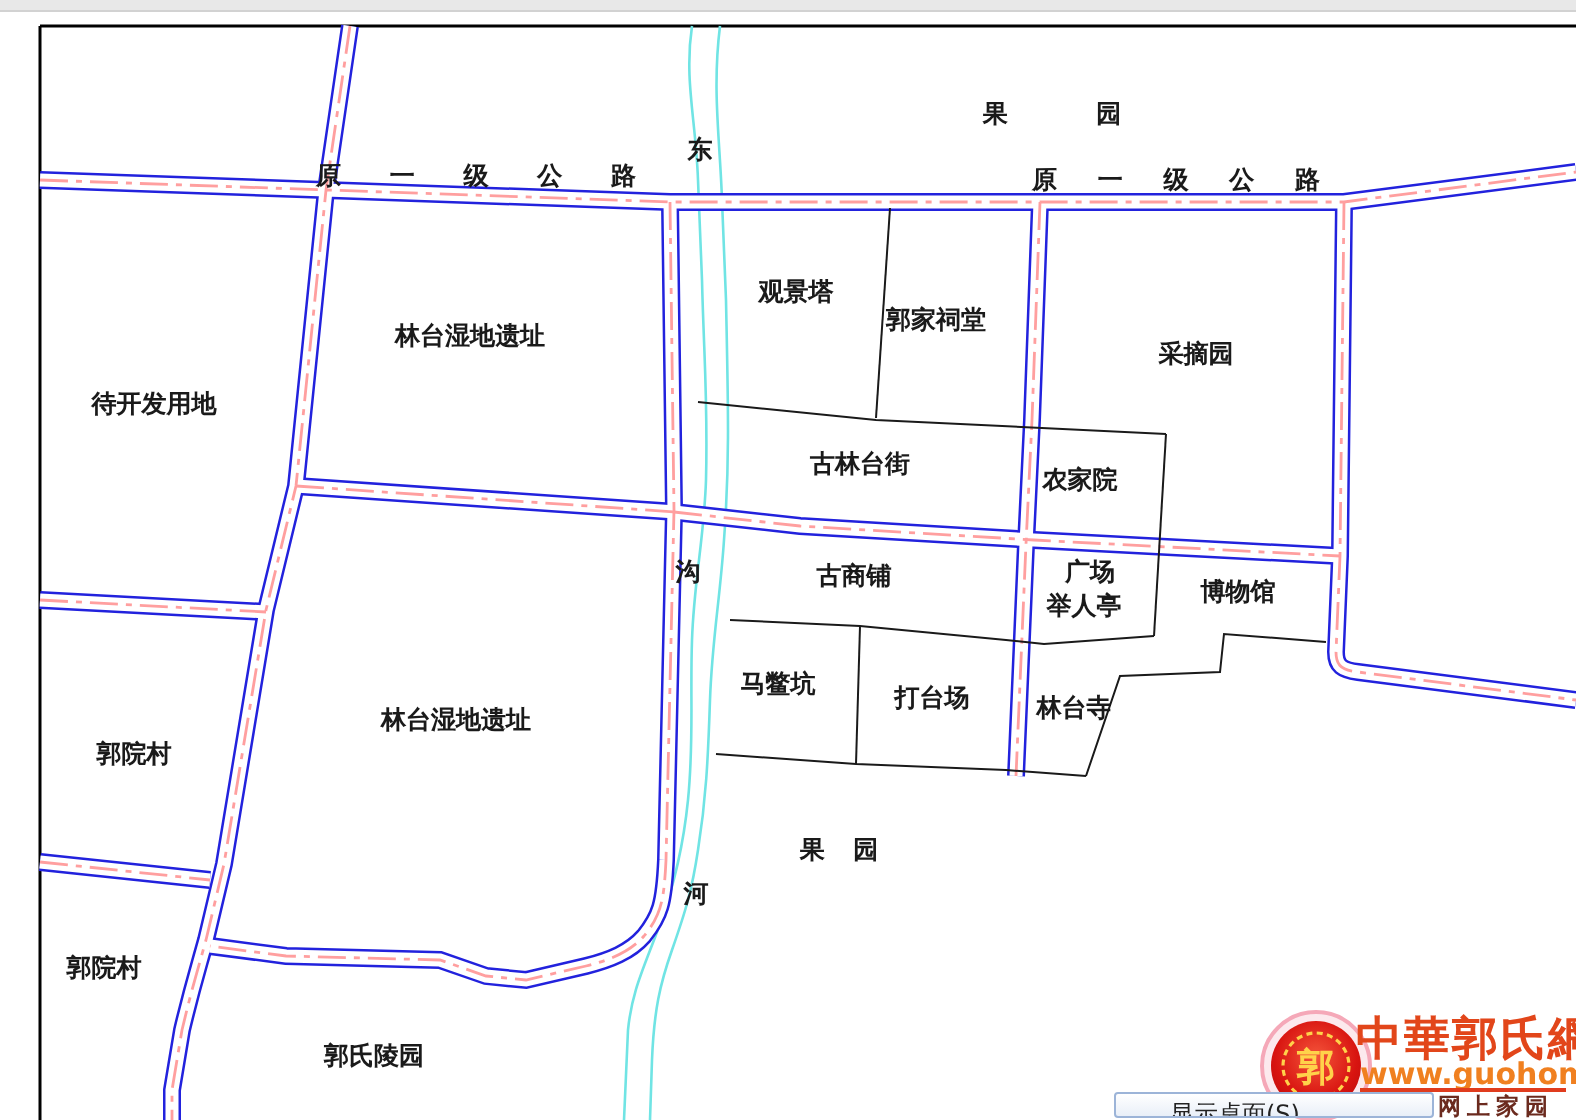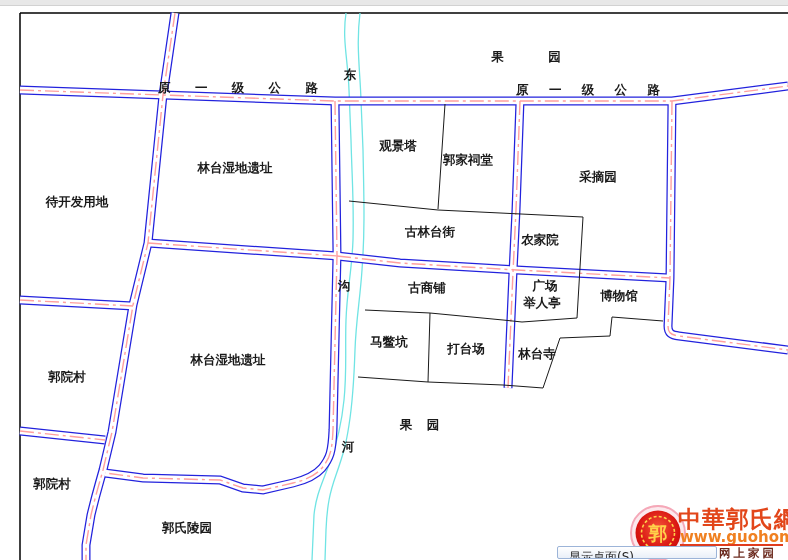--- a/index.html
+++ b/index.html
@@ -15,21 +15,21 @@
   .map-stage{position:absolute;left:0;top:0;}
   .lbl{
     font-family:"DejaVu Sans","Liberation Sans",sans-serif;
     font-size:12.5px;font-weight:bold;fill:#1a1a1a;
   }
   .tooltip{
     position:absolute;left:557px;top:546px;width:160px;height:13px;
     border:1px solid #9cb4d8;border-radius:2px;
     background:linear-gradient(#ffffff,#e9eff8);
     overflow:hidden;
-    font-size:12px;color:#222;padding:2px 0 0 11px;box-sizing:border-box;
+    font-size:12px;color:#222;padding:2px 0 0 27px;box-sizing:border-box;
     white-space:nowrap;
   }
   .logo{position:absolute;left:630px;top:497px;width:158px;height:63px;}
 </style>
 </head>
 <body>
 
 <svg class="map-stage" width="788" height="560" viewBox="0 0 788 560">
 
   <defs>

